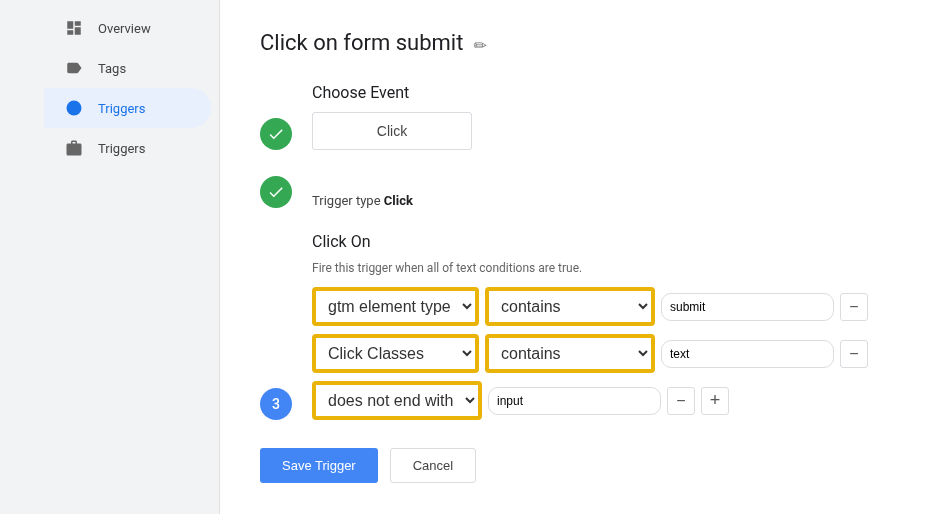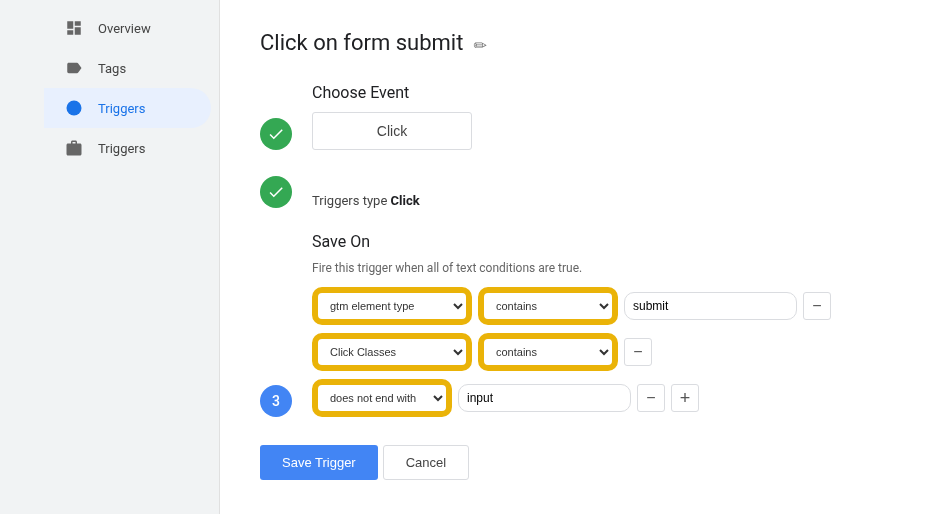--- a/index.html
+++ b/index.html
@@ -95,26 +95,26 @@
     .trigger-type-text { font-size: 13px; color: #444; }
     .trigger-type-text strong { color: #202124; }
 
     
     .fire-on-desc { font-size: 12px; color: #666; margin-bottom: 12px; }
 
     
     .conditions { display: flex; flex-direction: column; gap: 8px; }
     .condition-row { display: flex; align-items: center; gap: 6px; }
     .condition-select {
-      border: 6px solid #eab308;
+      border: 4px solid #eab308;
       background: #fff;
       padding: 6px 8px;
-      font-size: 11px;
+      font-size: 16px;
       color: #333;
-      border-radius: 10px;
+      border-radius: 4px;
       cursor: pointer;
       appearance: auto;
     }
     .condition-select.wide { min-width: 160px; }
     .condition-select.medium { min-width: 140px; }
     .condition-input {
       border: 1px solid #dadce0;
       padding: 6px 8px;
       font-size: 12px;
       border-radius: 10px;
@@ -140,21 +140,21 @@
       cursor: pointer;
       font-size: 18px;
       border-radius: 3px;
       display: flex; align-items: center; justify-content: center;
       color: #555;
     }
 
     
     .action-buttons {
       display: flex;
-      gap: 5px;
+      gap: 12px;
       margin-top: 28px;
     }
     .save-btn {
       background: #4285f4;
       color: #fff;
       border: none;
       padding: 10px 22px;
       font-size: 13px;
       border-radius: 3px;
       cursor: pointer;
@@ -227,32 +227,32 @@
   </div>
 
   <div class="step">
     <div class="step-indicator done">
       <svg width="18" height="18" viewBox="0 0 24 24" fill="white">
           <path d="M9 16.17L4.83 12l-1.42 1.41L9 19 21 7l-1.41-1.41L9 16.17z"></path>
         </svg>
     </div>
     <div class="step-content">
       <div class="trigger-type-text">
-        <span>Triggers type</span>
+        <span>Trigger type</span>
         <strong>Click</strong>
       </div>
     </div>
   </div>
 
   <div class="step">
     <div class="step-indicator number">
       <span>3</span>
     </div>
     <div class="step-content">
-      <div class="step-title">Save On</div>
+      <div class="step-title">Click On</div>
       <div class="fire-on-desc">Fire this trigger when all of text conditions are true.</div>
       <div class="conditions">
 
         <div class="condition-row">
           <select class="condition-select wide">
             <option>gtm element type</option>
             <option>Click Classes</option>
             <option>Click Element</option>
             <option>Click ID</option>
             <option>Click URL</option>
@@ -278,20 +278,21 @@
             <option>Click URL</option>
           </select>
           <select class="condition-select medium">
             <option>contains</option>
             <option>equals</option>
             <option>starts with</option>
             <option>ends with</option>
             <option>does not contain</option>
             <option>does not end with</option>
           </select>
+          <input class="condition-input" type="text" value="text" style="">
           <button class="minus-btn">−</button>
         </div>
 
         <div class="condition-row">
           <select class="condition-select medium">
             <option>contains</option>
             <option>equals</option>
             <option>starts with</option>
             <option>ends with</option>
             <option>does not contain</option>

